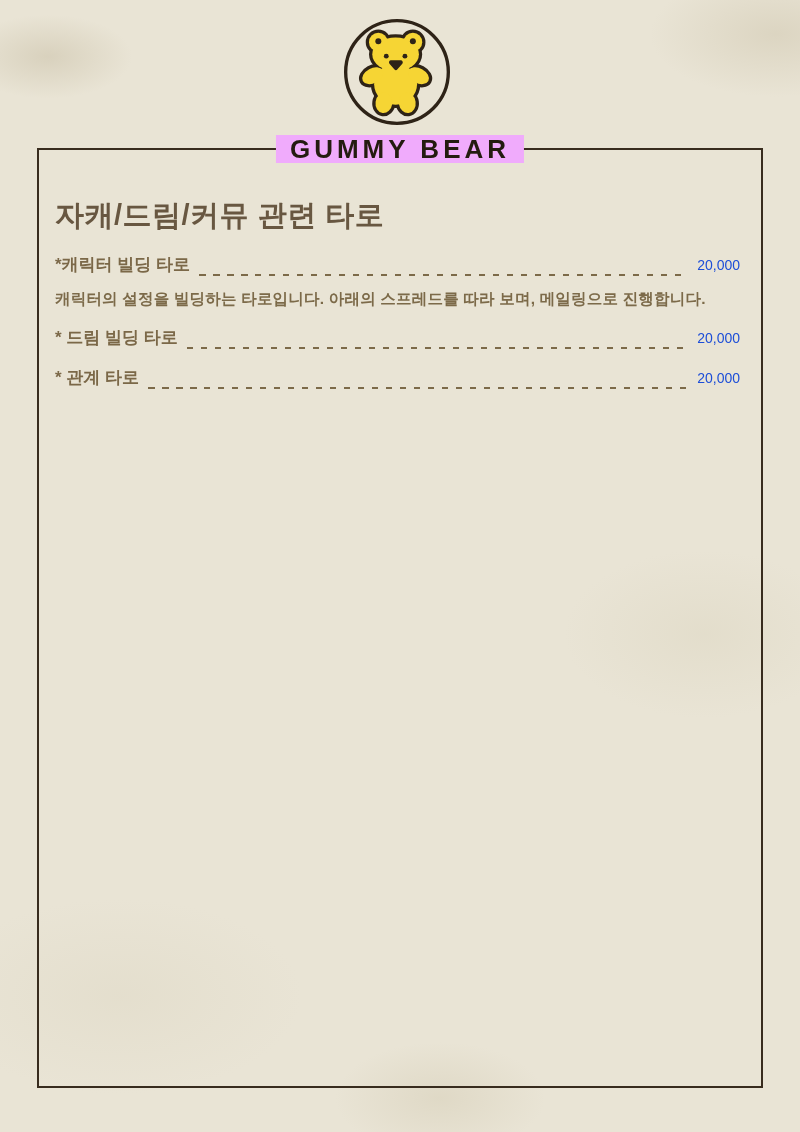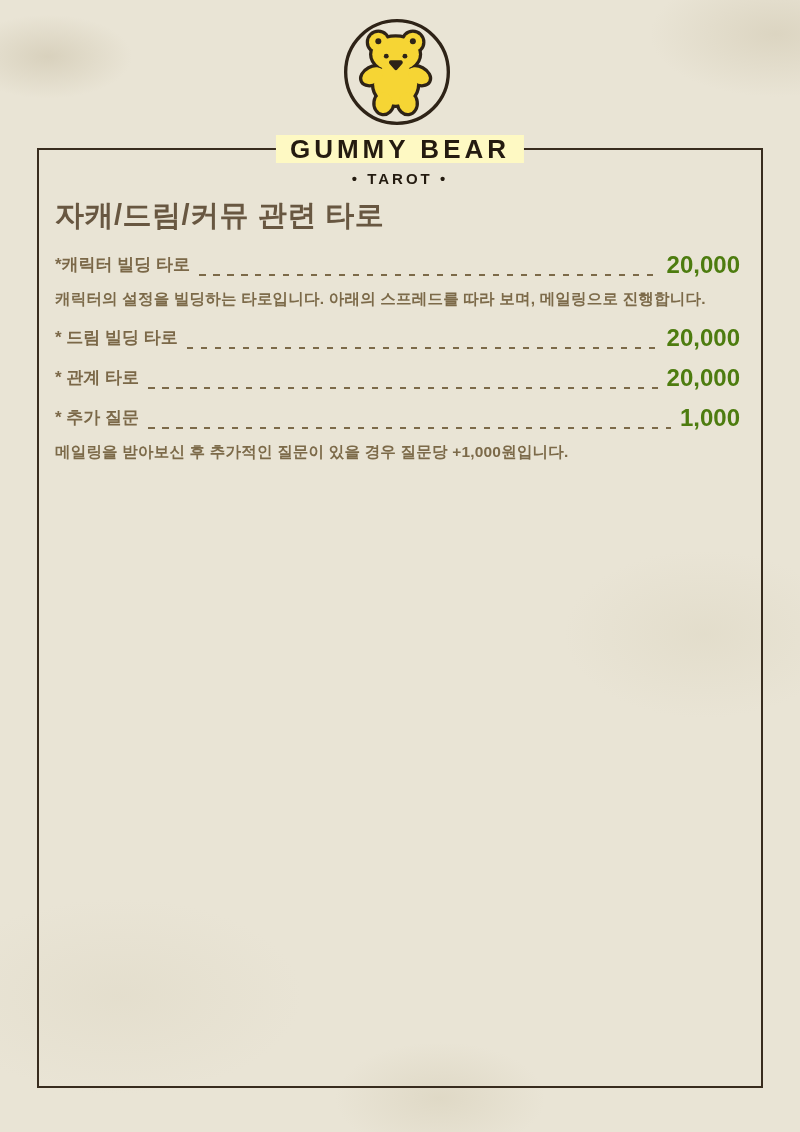--- a/index.html
+++ b/index.html
@@ -30,21 +30,21 @@
   .menu-box {
     position:absolute; left:37px; top:148px;
     width:726px; height:940px;
     border:2px solid #382c1e;
     z-index:1;
   }
 
   .wordmark {
     position:absolute; top:135px; left:50%; transform:translateX(-50%);
     z-index:3;
-    background:#fef9c3;
+    background:#f0abfc;
     padding:0 14px;
     font-size:26px; font-weight:bold; letter-spacing:4px;
     color:#241b10; white-space:nowrap; line-height:28px;
   }
   .brand-sub {
     position:absolute; top:170px; left:0; width:100%;
     z-index:3; text-align:center;
     font-size:15px; font-weight:bold; letter-spacing:3px;
     color:#241b10;
   }
@@ -59,21 +59,21 @@
   .item + .item { margin-top:18px; }
   .item-row {
     display:flex; align-items:flex-end;
     font-size:17px; line-height:22px; font-weight:bold;
     color:#7b6848; white-space:nowrap;
   }
   .leader {
     flex:1; height:2.4px; margin:0 9px 0 9px;
     background:repeating-linear-gradient(90deg,#7c6a49 0 6.5px,transparent 6.5px 14px);
   }
-  .price { font-size:24px; font-weight:bold; color:#4d7c0f; }
+  .price { font-size:14px; font-weight:normal; color:#1d4ed8; }
   .desc {
     margin-top:13px;
     font-size:15.5px; line-height:20px; font-weight:bold;
     color:#7c6a49; letter-spacing:0.2px;
   }
 </style>
 </head>
 <body>
 
 <div class="page">
@@ -110,21 +110,20 @@
         <circle cx="48.5" cy="43" r="2.6"></circle>
         <circle cx="68.5" cy="43" r="2.6"></circle>
         <path d="M53.5 47.5 h10.5 a2.2 2.2 0 0 1 1.7 3.6 l-5.2 6 a2.2 2.2 0 0 1 -3.4 0 l-5.2 -6 a2.2 2.2 0 0 1 1.6 -3.6 z"></path>
       </g>
     </svg>
   </div>
 
   <div class="menu-box"></div>
 
   <div class="wordmark">GUMMY BEAR</div>
-  <div class="brand-sub">• TAROT •</div>
 
   <div class="content">
     <div class="section-title">자캐/드림/커뮤 관련 타로</div>
 
     <div class="item">
       <div class="item-row">
         <span class="name">*캐릭터 빌딩 타로</span>
         <span class="leader"></span>
         <span class="price">20,000</span>
       </div>
@@ -140,23 +139,15 @@
     </div>
 
     <div class="item">
       <div class="item-row">
         <span class="name">* 관계 타로</span>
         <span class="leader"></span>
         <span class="price">20,000</span>
       </div>
     </div>
 
-    <div class="item">
-      <div class="item-row">
-        <span class="name">* 추가 질문</span>
-        <span class="leader"></span>
-        <span class="price">1,000</span>
-      </div>
-      <div class="desc">메일링을 받아보신 후 추가적인 질문이 있을 경우 질문당 +1,000원입니다.</div>
-    </div>
   </div>
 
 </div>
 
 </body></html>

